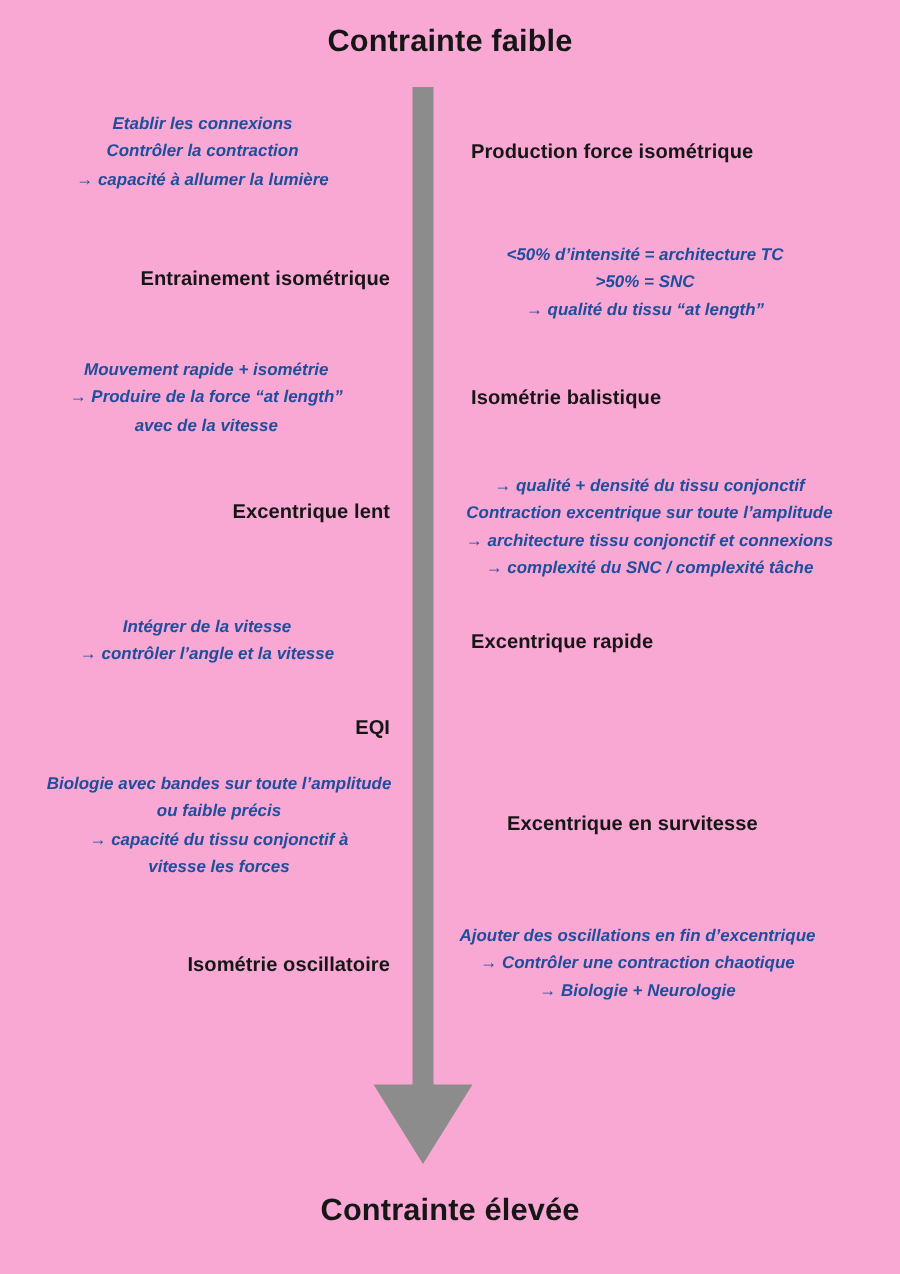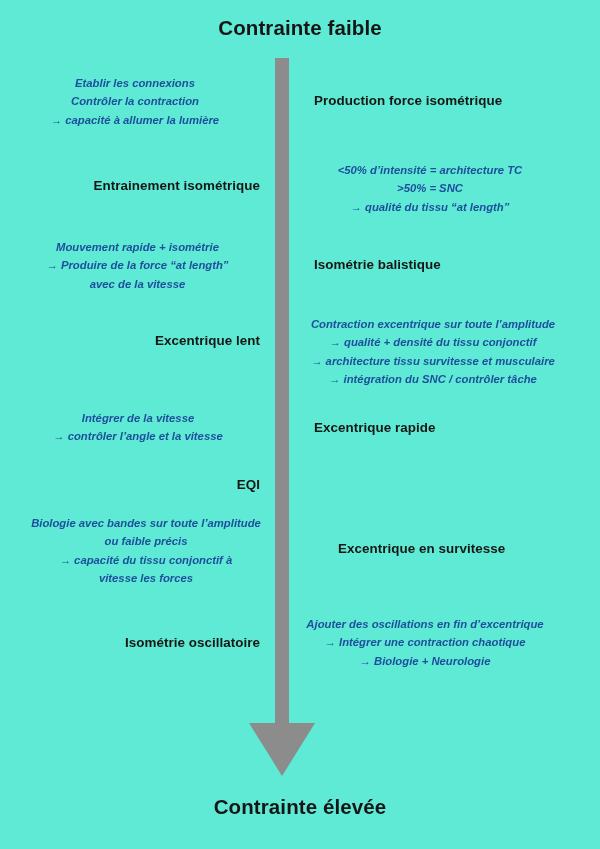--- a/index.html
+++ b/index.html
@@ -9,21 +9,21 @@
     background: #ffffff;
   }
   body {
     font-family: "Liberation Sans", sans-serif;
     -webkit-font-smoothing: antialiased;
   }
   #canvas {
     position: relative;
     width: 600px;
     height: 849px;
-    background: #5eead4;
+    background: #f9a8d4;
     overflow: hidden;
     margin: 0 auto;
   }
 
   
   .title {
     position: absolute;
     left: 0;
     width: 600px;
     text-align: center;
@@ -101,44 +101,44 @@
 
   <div class="note" style="left:30px; top:238px; width:215px;">
     <div>Mouvement rapide + isométrie</div>
     <div>→ Produire de la force “at length”</div>
     <div>avec de la vitesse</div>
   </div>
   <div class="stage-label stage-right" style="left:314px; top:257px;">Isométrie balistique</div>
 
   <div class="stage-label stage-left" style="left:30px; top:333px; width:230px;">Excentrique lent</div>
   <div class="note" style="left:302px; top:315px; width:262px;">
+    <div>→ qualité + densité du tissu conjonctif</div>
     <div>Contraction excentrique sur toute l’amplitude</div>
-    <div>→ qualité + densité du tissu conjonctif</div>
-    <div>→ architecture tissu survitesse et musculaire</div>
-    <div>→ intégration du SNC / contrôler tâche</div>
+    <div>→ architecture tissu conjonctif et connexions</div>
+    <div>→ complexité du SNC / complexité tâche</div>
   </div>
 
   <div class="note" style="left:38px; top:409px; width:200px;">
     <div>Intégrer de la vitesse</div>
     <div>→ contrôler l’angle et la vitesse</div>
   </div>
   <div class="stage-label stage-right" style="left:314px; top:420px;">Excentrique rapide</div>
 
   <div class="stage-label stage-left" style="left:30px; top:477px; width:230px;text-align:right;">EQI</div>
   <div class="note" style="left:26px; top:514px; width:240px;">
     <div>Biologie avec bandes sur toute l’amplitude</div>
     <div>ou faible précis</div>
     <div>→ capacité du tissu conjonctif à</div>
     <div>vitesse les forces</div>
   </div>
 
   <div class="stage-label stage-right" style="left:314px; top:541px;padding-left:24px;">Excentrique en survitesse</div>
   <div class="note" style="left:296px; top:615px; width:258px;">
     <div>Ajouter des oscillations en fin d’excentrique</div>
-    <div>→ Intégrer une contraction chaotique</div>
+    <div>→ Contrôler une contraction chaotique</div>
     <div>→ Biologie + Neurologie</div>
   </div>
 
   <div class="stage-label stage-left" style="left:30px; top:635px; width:230px;">Isométrie oscillatoire</div>
 
   <div class="title" id="title-bottom">Contrainte élevée</div>
 
 </div>
 
 </body></html>

